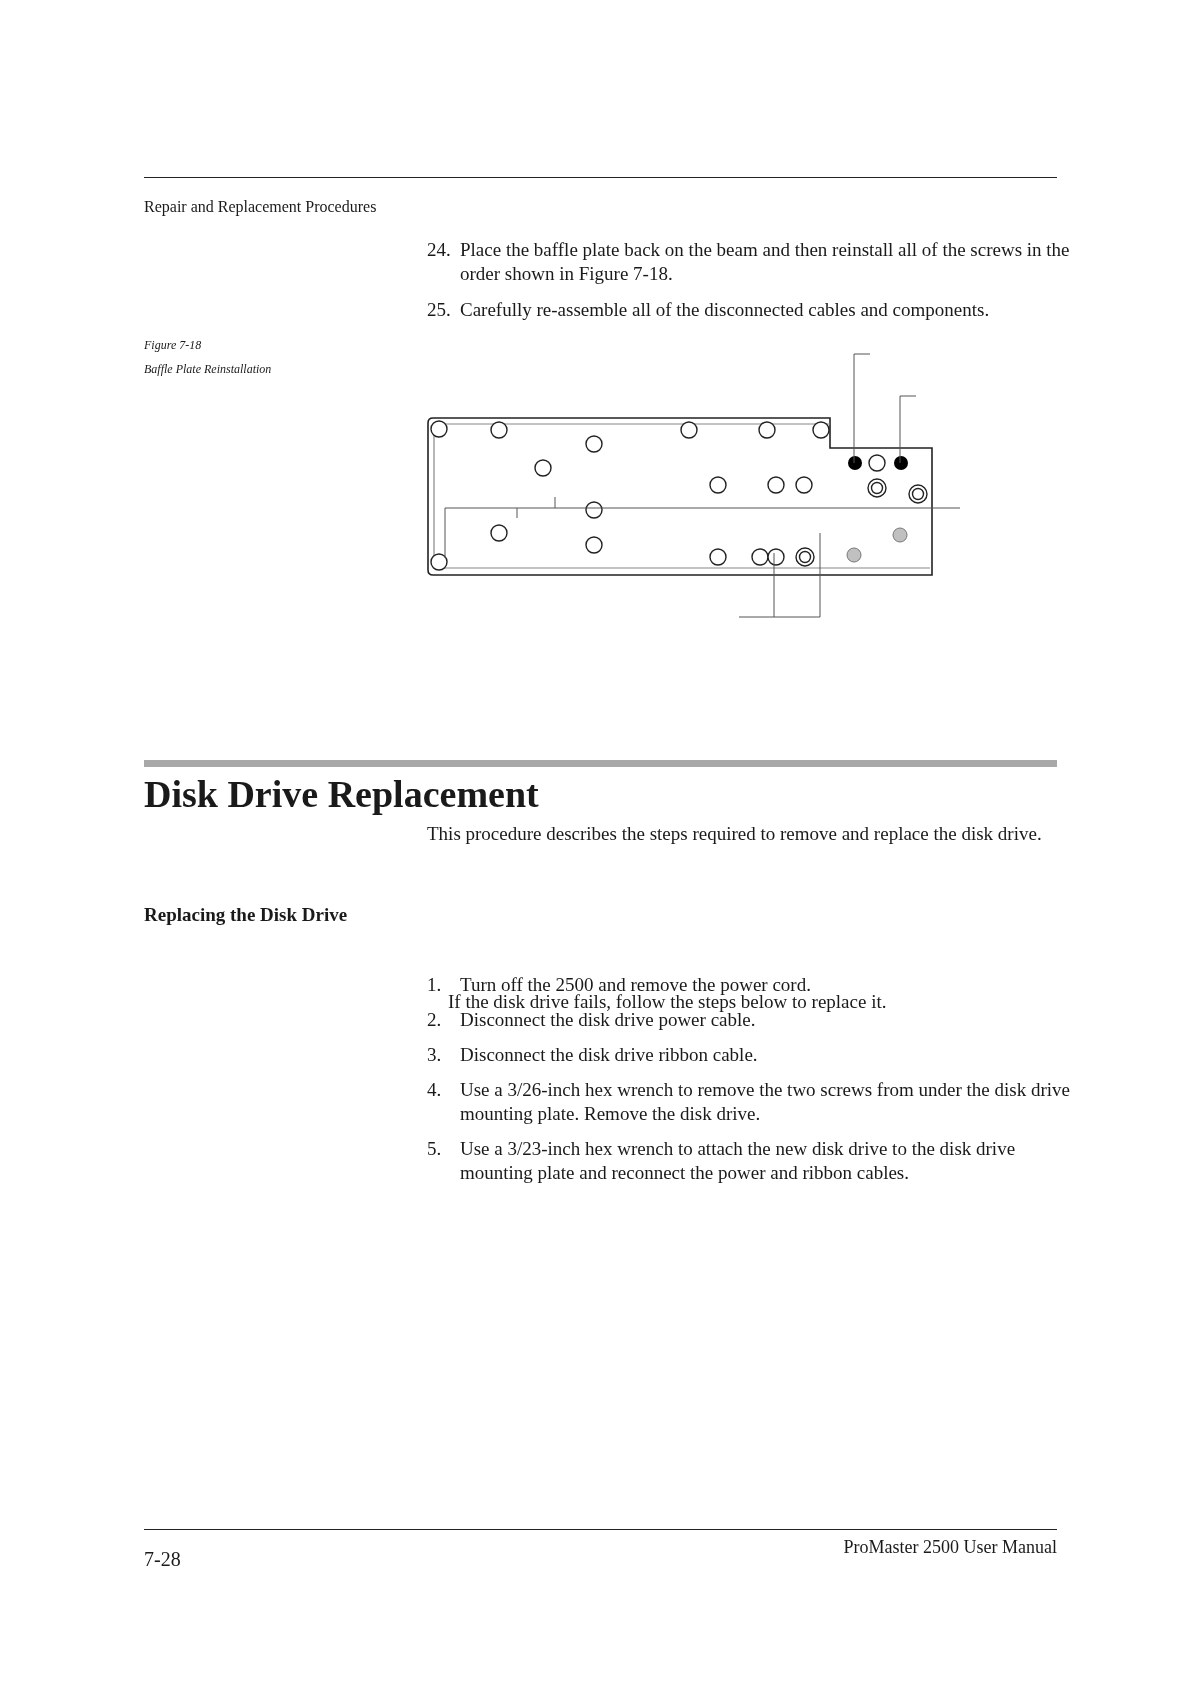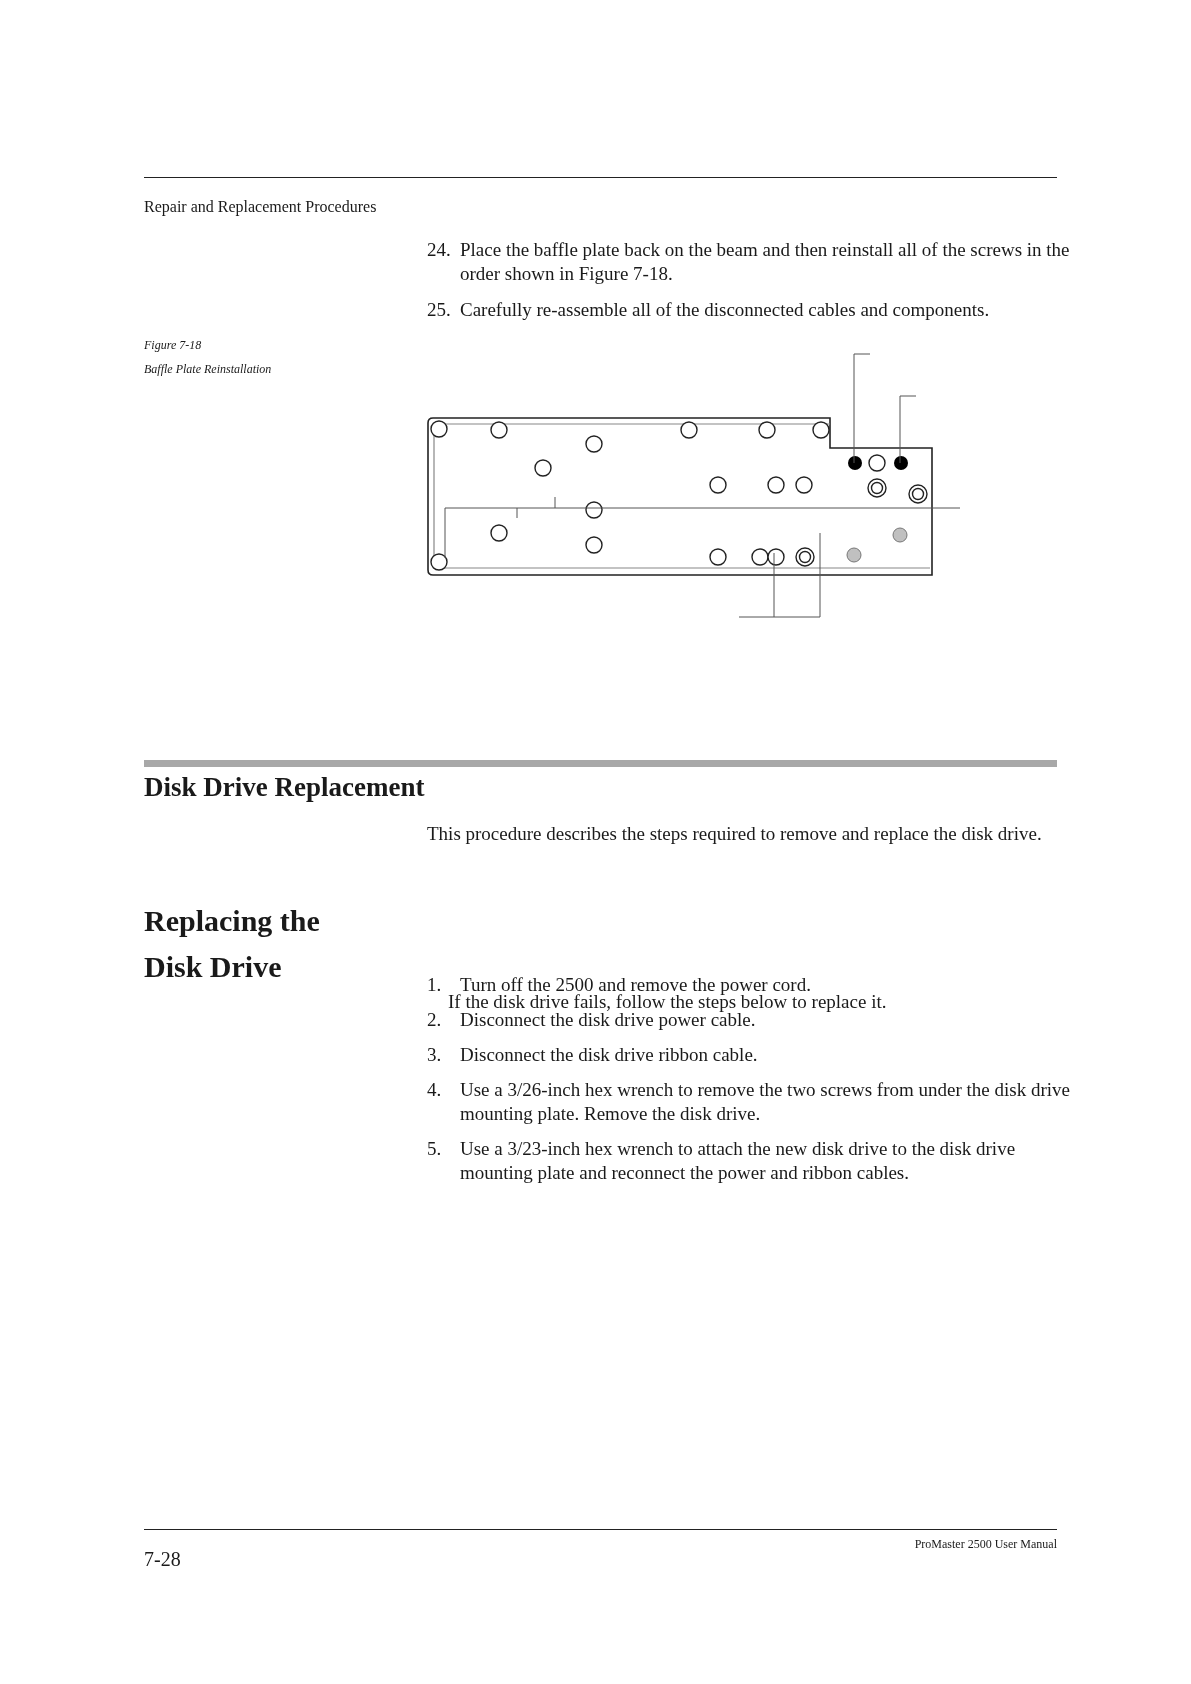--- a/index.html
+++ b/index.html
@@ -7,25 +7,25 @@
            font-family: "Liberation Serif", "DejaVu Serif", serif; color: #1a1a1a; }
     .abs { position: absolute; }
     .running-head { left: 144px; top: 154px; font-size: 16px; margin-top: 44px; }
     .rule-top { left: 144px; top: 177px; width: 913px; height: 1px; background: #222; }
     .body-text { font-size: 19px; line-height: 24px; }
     .step { position: absolute; left: 427px; width: 640px; }
     .step .num { position: absolute; left: 0; top: 0; }
     .step .txt { position: absolute; left: 33px; top: 0; width: 610px; }
     .fig-caption { left: 144px; top: 333px; font-size: 12px; font-style: italic; line-height: 24px; }
     .section-bar { left: 144px; top: 760px; width: 913px; height: 7px; background: #a8a8a8; }
-    .section-title { left: 144px; top: 772px; font-size: 27px; font-weight: bold; }
-    .sub-title { left: 144px; top: 898px; font-size: 30px; font-weight: bold; line-height: 46px; width: 240px; }
+    .section-title { left: 144px; top: 772px; font-size: 38px; font-weight: bold; }
+    .sub-title { left: 144px; top: 898px; font-size: 19px; font-weight: bold; line-height: 33px; width: 240px; }
     .rule-bottom { left: 144px; top: 1529px; width: 913px; height: 1px; background: #222; }
     .footer-left { left: 144px; top: 1548px; font-size: 20px; }
-    .footer-right { right: 134px; top: 1537px; font-size: 12px; }
+    .footer-right { right: 134px; top: 1537px; font-size: 18px; }
     svg.diagram { position: absolute; left: 420px; top: 340px; }
   </style>
 </head>
 <body>
 
 <div class="abs running-head">Repair and Replacement Procedures</div>
 <div class="abs rule-top"></div>
 
 <div class="body-text">
   <div class="step" style="top:238px;">

